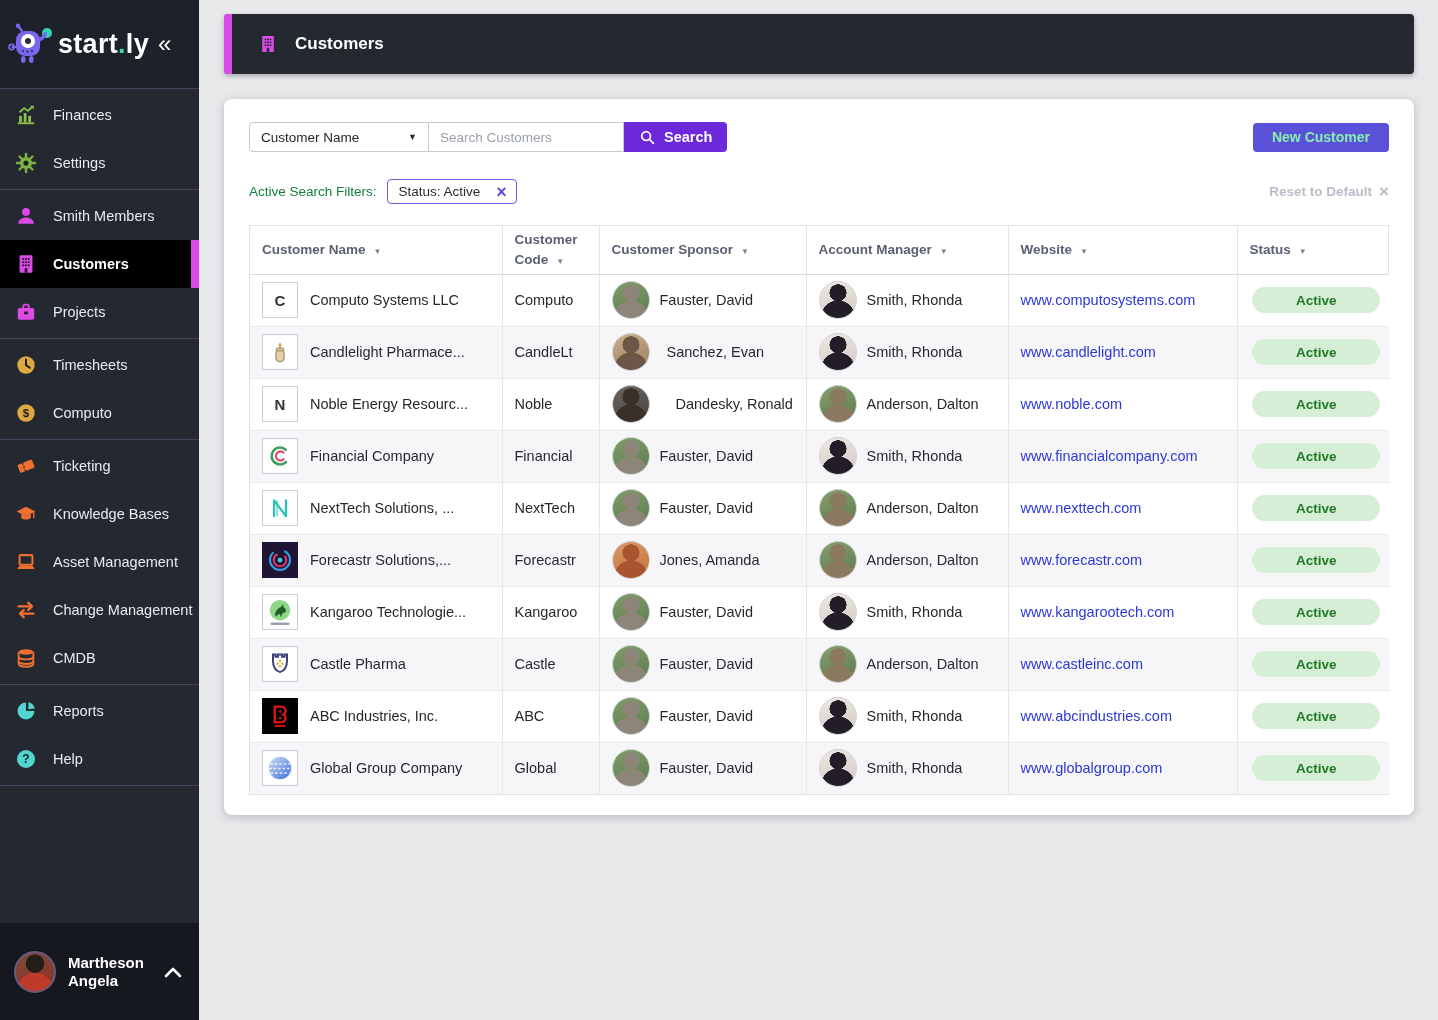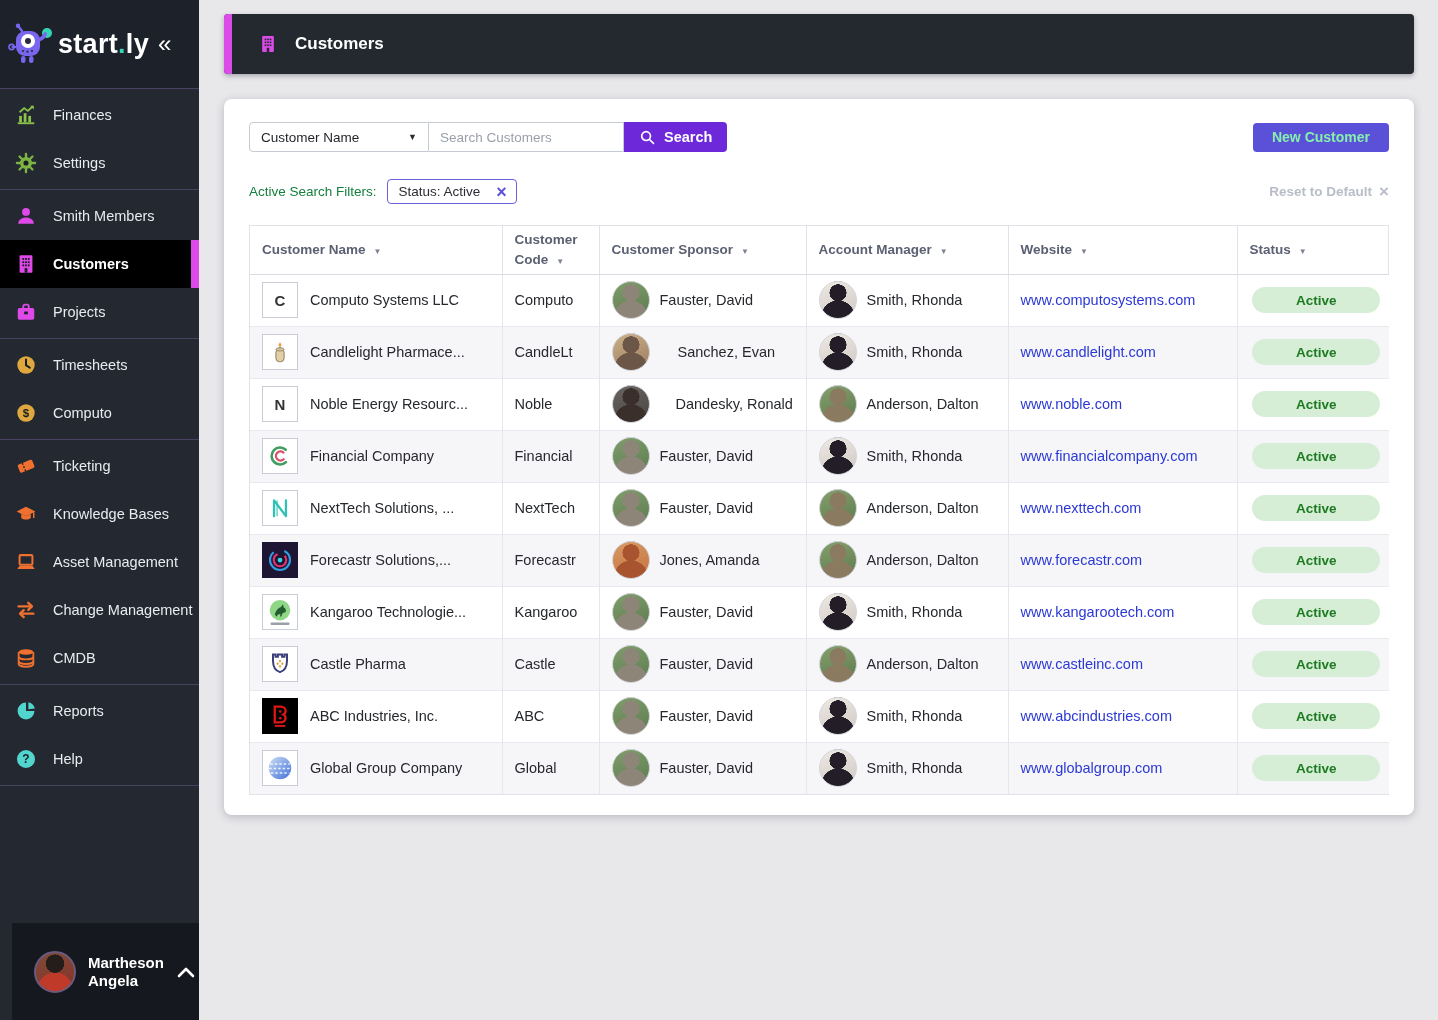--- a/index.html
+++ b/index.html
@@ -17,21 +17,21 @@
   .brand-name .brand-dot { color:#35d4b4; }
   .collapse-glyph { color:#fff; font-size:24px; margin-left:9px; cursor:pointer; line-height:1; }
   .nav { flex:none; }
   .nav-group { border-bottom:1px solid #46425f; padding:2px 0; }
   .nav-item { height:48px; display:flex; align-items:center; gap:15px;
     padding-left:14px; color:#e9ebf0; font-size:14.5px; cursor:pointer; position:relative; }
   .nav-item .nav-icon { width:24px; height:24px; display:flex; align-items:center; justify-content:center; flex:none; }
   .nav-item.active { background:#000; color:#fff; font-weight:bold; }
   .nav-item.active::after { content:""; position:absolute; right:0; top:0; bottom:0; width:8px; background:#da4be8; }
   .sidebar-footer { margin-top:auto; height:97px; background:#15181e;
-    display:flex; align-items:center; padding:0 16px 0 22px; gap:12px; flex:none; cursor:pointer;margin-left:12px; }
+    display:flex; align-items:center; padding:0 16px 0 14px; gap:12px; flex:none; cursor:pointer; }
   .user-avatar { width:42px; height:42px; border-radius:50%; border:2px solid #6a5a7e; flex:none;
     background:
       radial-gradient(circle at 50% 28%, #241d1a 0 27%, rgba(0,0,0,0) 28%),
       radial-gradient(circle at 50% 98%, #c03a2a 0 42%, rgba(0,0,0,0) 43%),
       linear-gradient(160deg, #7d4b3a, #8a3326); }
   .user-name { color:#fff; font-weight:bold; font-size:15px; line-height:1.2; flex:1; }
   
   .main { position:absolute; left:199px; top:0; right:0; bottom:0; }
   .page-header { margin:14px 24px 0 25px; height:60px; background:#24292f; border-radius:4px;
     display:flex; align-items:center; overflow:hidden; box-shadow:0 2px 5px rgba(40,40,60,.35); }
@@ -432,21 +432,21 @@
                         <rect x="8.2" y="9" width="7.6" height="12" rx="3.4" fill="#e3cfa6" stroke="#8a7a5c" stroke-width="0.9"></rect>
                         <ellipse cx="12" cy="9.6" rx="3.8" ry="1.5" fill="#d9c49a" stroke="#8a7a5c" stroke-width="0.7"></ellipse>
                       </svg>
                     </span>
                   </div>
                   <span class="ellip">Candlelight Pharmace...</span>
                 </div>
               </td>
               <td><span>CandleLt</span></td>
               <td>
-                <div class="cell-flex" style="gap: 28px;">
+                <div class="cell-flex" style="gap: 17px;">
                   <div class="avatar" style="background: radial-gradient(circle at 50% 30%, rgb(107, 86, 72) 0px, rgb(107, 86, 72) 27%, rgba(0, 0, 0, 0) 28%), radial-gradient(circle at 50% 98%, rgb(107, 86, 72) 0px, rgb(107, 86, 72) 42%, rgba(0, 0, 0, 0) 43%), linear-gradient(160deg, rgb(203, 176, 137), rgb(155, 123, 94));"></div>
                   <span>Sanchez, Evan</span>
                 </div>
               </td>
               <td>
                 <div class="cell-flex" style="gap: 10px;">
                   <div class="avatar" style="background: radial-gradient(circle at 50% 30%, rgb(34, 29, 38) 0px, rgb(34, 29, 38) 27%, rgba(0, 0, 0, 0) 28%), radial-gradient(circle at 50% 98%, rgb(34, 29, 38) 0px, rgb(34, 29, 38) 42%, rgba(0, 0, 0, 0) 43%), linear-gradient(160deg, rgb(239, 233, 227), rgb(207, 200, 196));"></div>
                   <span>Smith, Rhonda</span>
                 </div>
               </td>

